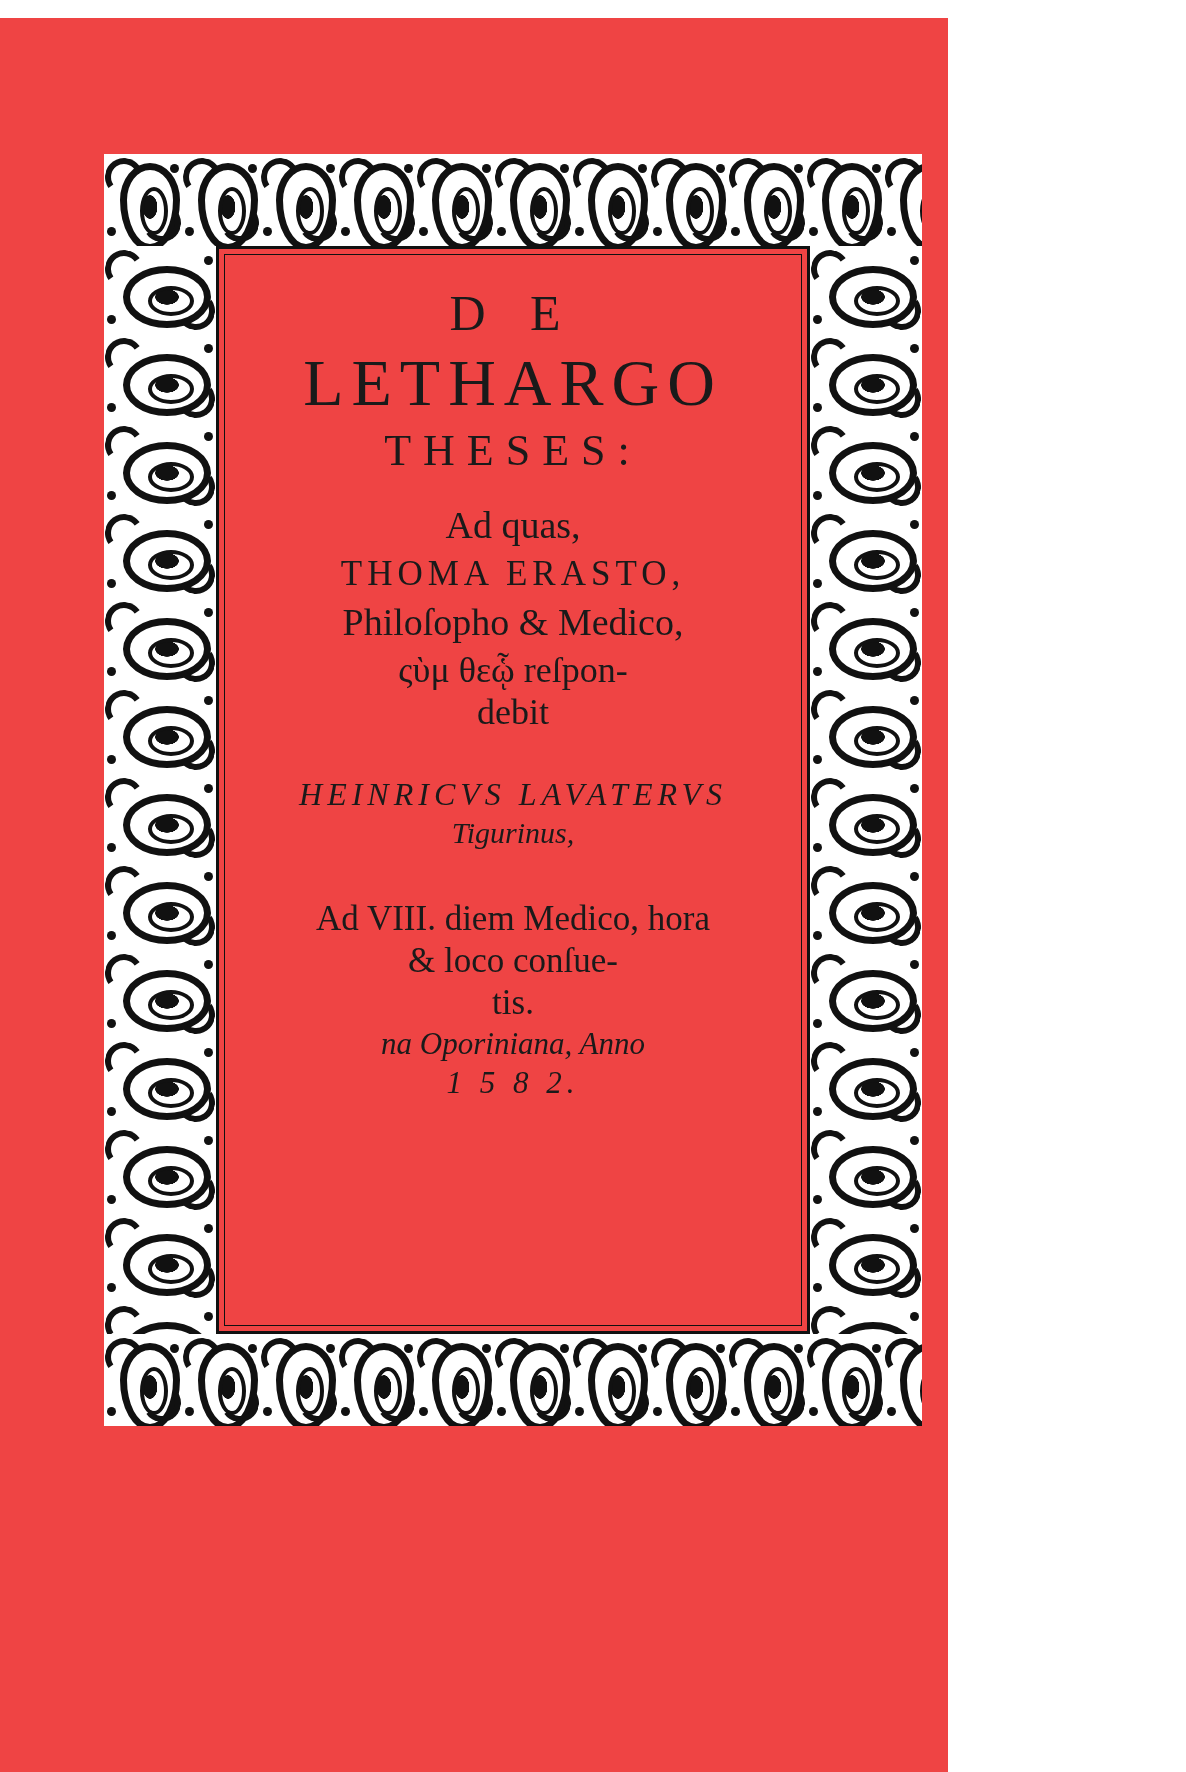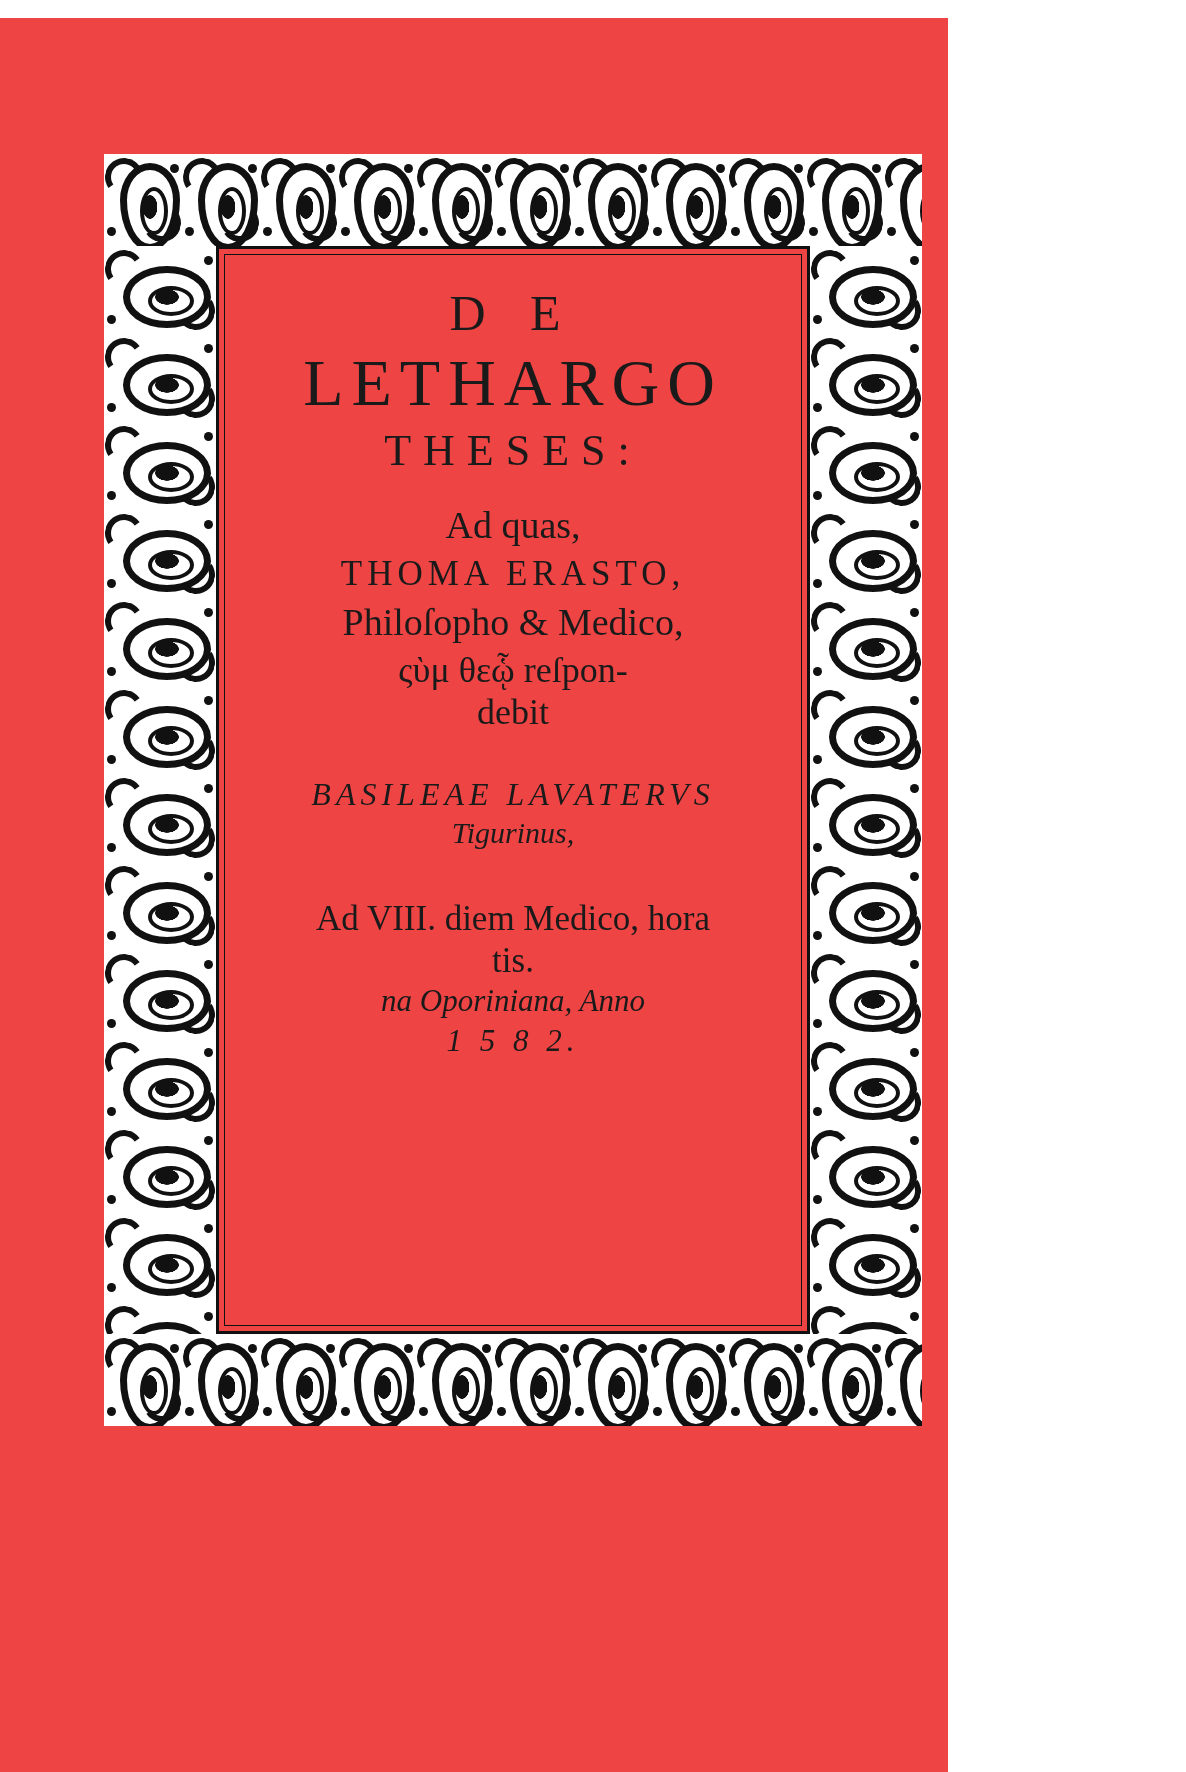--- a/index.html
+++ b/index.html
@@ -612,24 +612,25 @@
       <div class="l-de">D E</div>
       <div class="l-lethargo">LETHARGO</div>
       <div class="l-theses">THESES:</div>
 
       <div class="l-adquas">Ad quas,</div>
       <div class="l-thoma">THOMA  ERASTO,</div>
       <div class="l-philosopho">Philoſopho &amp; Medico,</div>
       <div class="l-greek">ςὺμ θεᾧ reſpon-</div>
       <div class="l-debit">debit</div>
 
-      <div class="l-author">BASILEAE LAVATERVS</div>
+      <div class="l-author">HEINRICVS LAVATERVS</div>
       <div class="l-tigurinus">Tigurinus,</div>
 
       <div class="l-date1">Ad VIII. diem Medico, hora</div>
+      <div class="l-date2">&amp; loco conſue-</div>
       <div class="l-date3">tis.</div>
 
       <div class="l-imprint2">na Oporiniana, Anno</div>
       <div class="l-year">1 5 8 2.</div>
     </div>
 
   </div>
 </div>
 
 </body></html>

